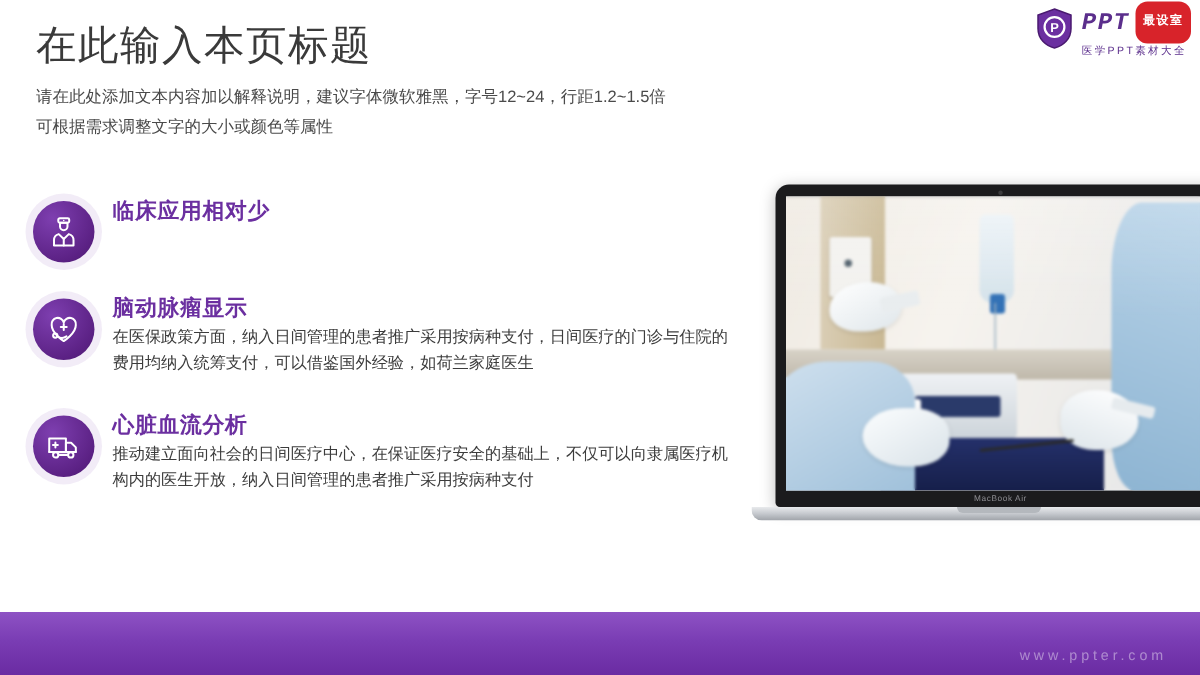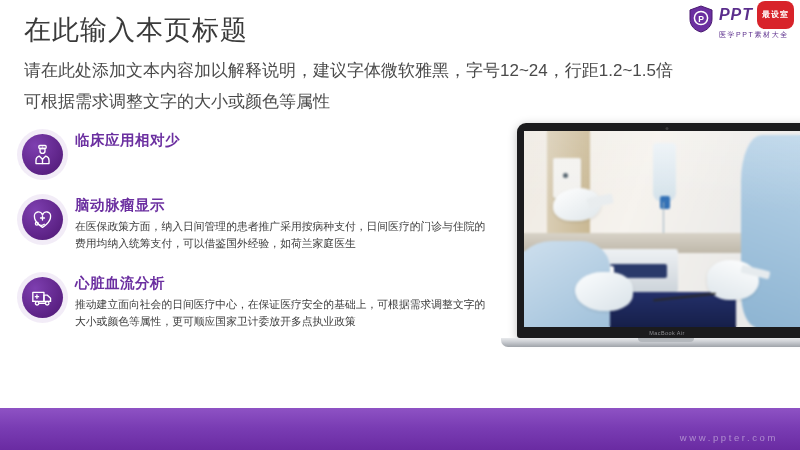--- a/index.html
+++ b/index.html
@@ -12,21 +12,21 @@
   }
 
   
   .logo-wrap{
     position:absolute; top:4px; right:6px;
     display:flex; align-items:center; gap:5px;
     height:30px;
   }
   .logo-shield{ width:26px; height:28px; flex:none; }
   .logo-text{ display:flex; flex-direction:column; line-height:1; }
-  .logo-row1{ display:flex; align-items:center; gap:4px; }
+  .logo-row1{ display:flex; align-items:center; gap:4px;font-family:Liberation Mono, monospace; }
   .logo-ppt{
     font-size:16px; font-weight:bold; font-style:italic;
     color:#5B2E8C; letter-spacing:1px;
   }
   .logo-badge{
     background:#D8232A; color:#ffffff;
     font-size:8px; font-weight:bold;
     padding:10px 5px; border-radius:8px;
     letter-spacing:1px; white-space:nowrap;
   }
@@ -36,26 +36,26 @@
   }
 
   
   .page-title{
     position:absolute; left:24px; top:12px;
     font-size:27px; font-weight:normal; color:#3a3a3a;
     letter-spacing:1px;
   }
   .subtitle{
     position:absolute; left:24px; top:55px;
-    font-size:17px; color:#4a4a4a; line-height:1.85;
+    font-size:11px; color:#4a4a4a; line-height:1.85;
   }
 
   
   .bullets{ position:absolute; left:22px; top:131px; width:470px; }
-  .bullet{ display:flex; gap:12px; margin-bottom:21px; }
+  .bullet{ display:flex; gap:12px; margin-bottom:21px;font-family:Liberation Mono, monospace; }
   .bullet-icon{
     width:41px; height:41px; flex:none; margin-top:3px;
     border-radius:50%;
     background:radial-gradient(circle at 32% 28%,#7E3FB0 0%,#5B2184 72%,#4A1A6E 100%);
     box-shadow:0 0 0 5px rgba(155,110,195,0.13);
     display:flex; align-items:center; justify-content:center;
   }
   .bullet-icon svg{ width:23px; height:23px; }
   .bullet-body{ flex:1; }
   .bullet-title{
@@ -224,21 +224,21 @@
         <path d="M1.9 6.6 h11.6 v9.4 H1.9 Z"></path>
         <path d="M13.5 9.6 h3.6 l3.3 3.2 v3.2 h-6.9 Z"></path>
         <path d="M6.2 9.4 v3.4 M4.5 11.1 h3.4"></path>
         <circle cx="6.4" cy="18" r="1.85"></circle>
         <circle cx="16.9" cy="18" r="1.85"></circle>
         <path d="M8.25 18 h6.8 M1.9 16 h2.65 M18.75 16 h1.65"></path>
       </svg>
     </div>
     <div class="bullet-body">
       <div class="bullet-title">心脏血流分析</div>
-      <div class="bullet-desc">推动建立面向社会的日间医疗中心，在保证医疗安全的基础上，可根据需求调整文字的大小或颜色等属性，更可顺应国家卫计委放开多点执业政策</div>
+      <div class="bullet-desc">推动建立面向社会的日间医疗中心，在保证医疗安全的基础上，不仅可以向隶属医疗机构内的医生开放，纳入日间管理的患者推广采用按病种支付</div>
     </div>
   </div>
 
 </div>
 
 <div class="laptop">
   <div class="lid">
     <div class="camera"></div>
     <div class="screen">
       <div class="sc">

